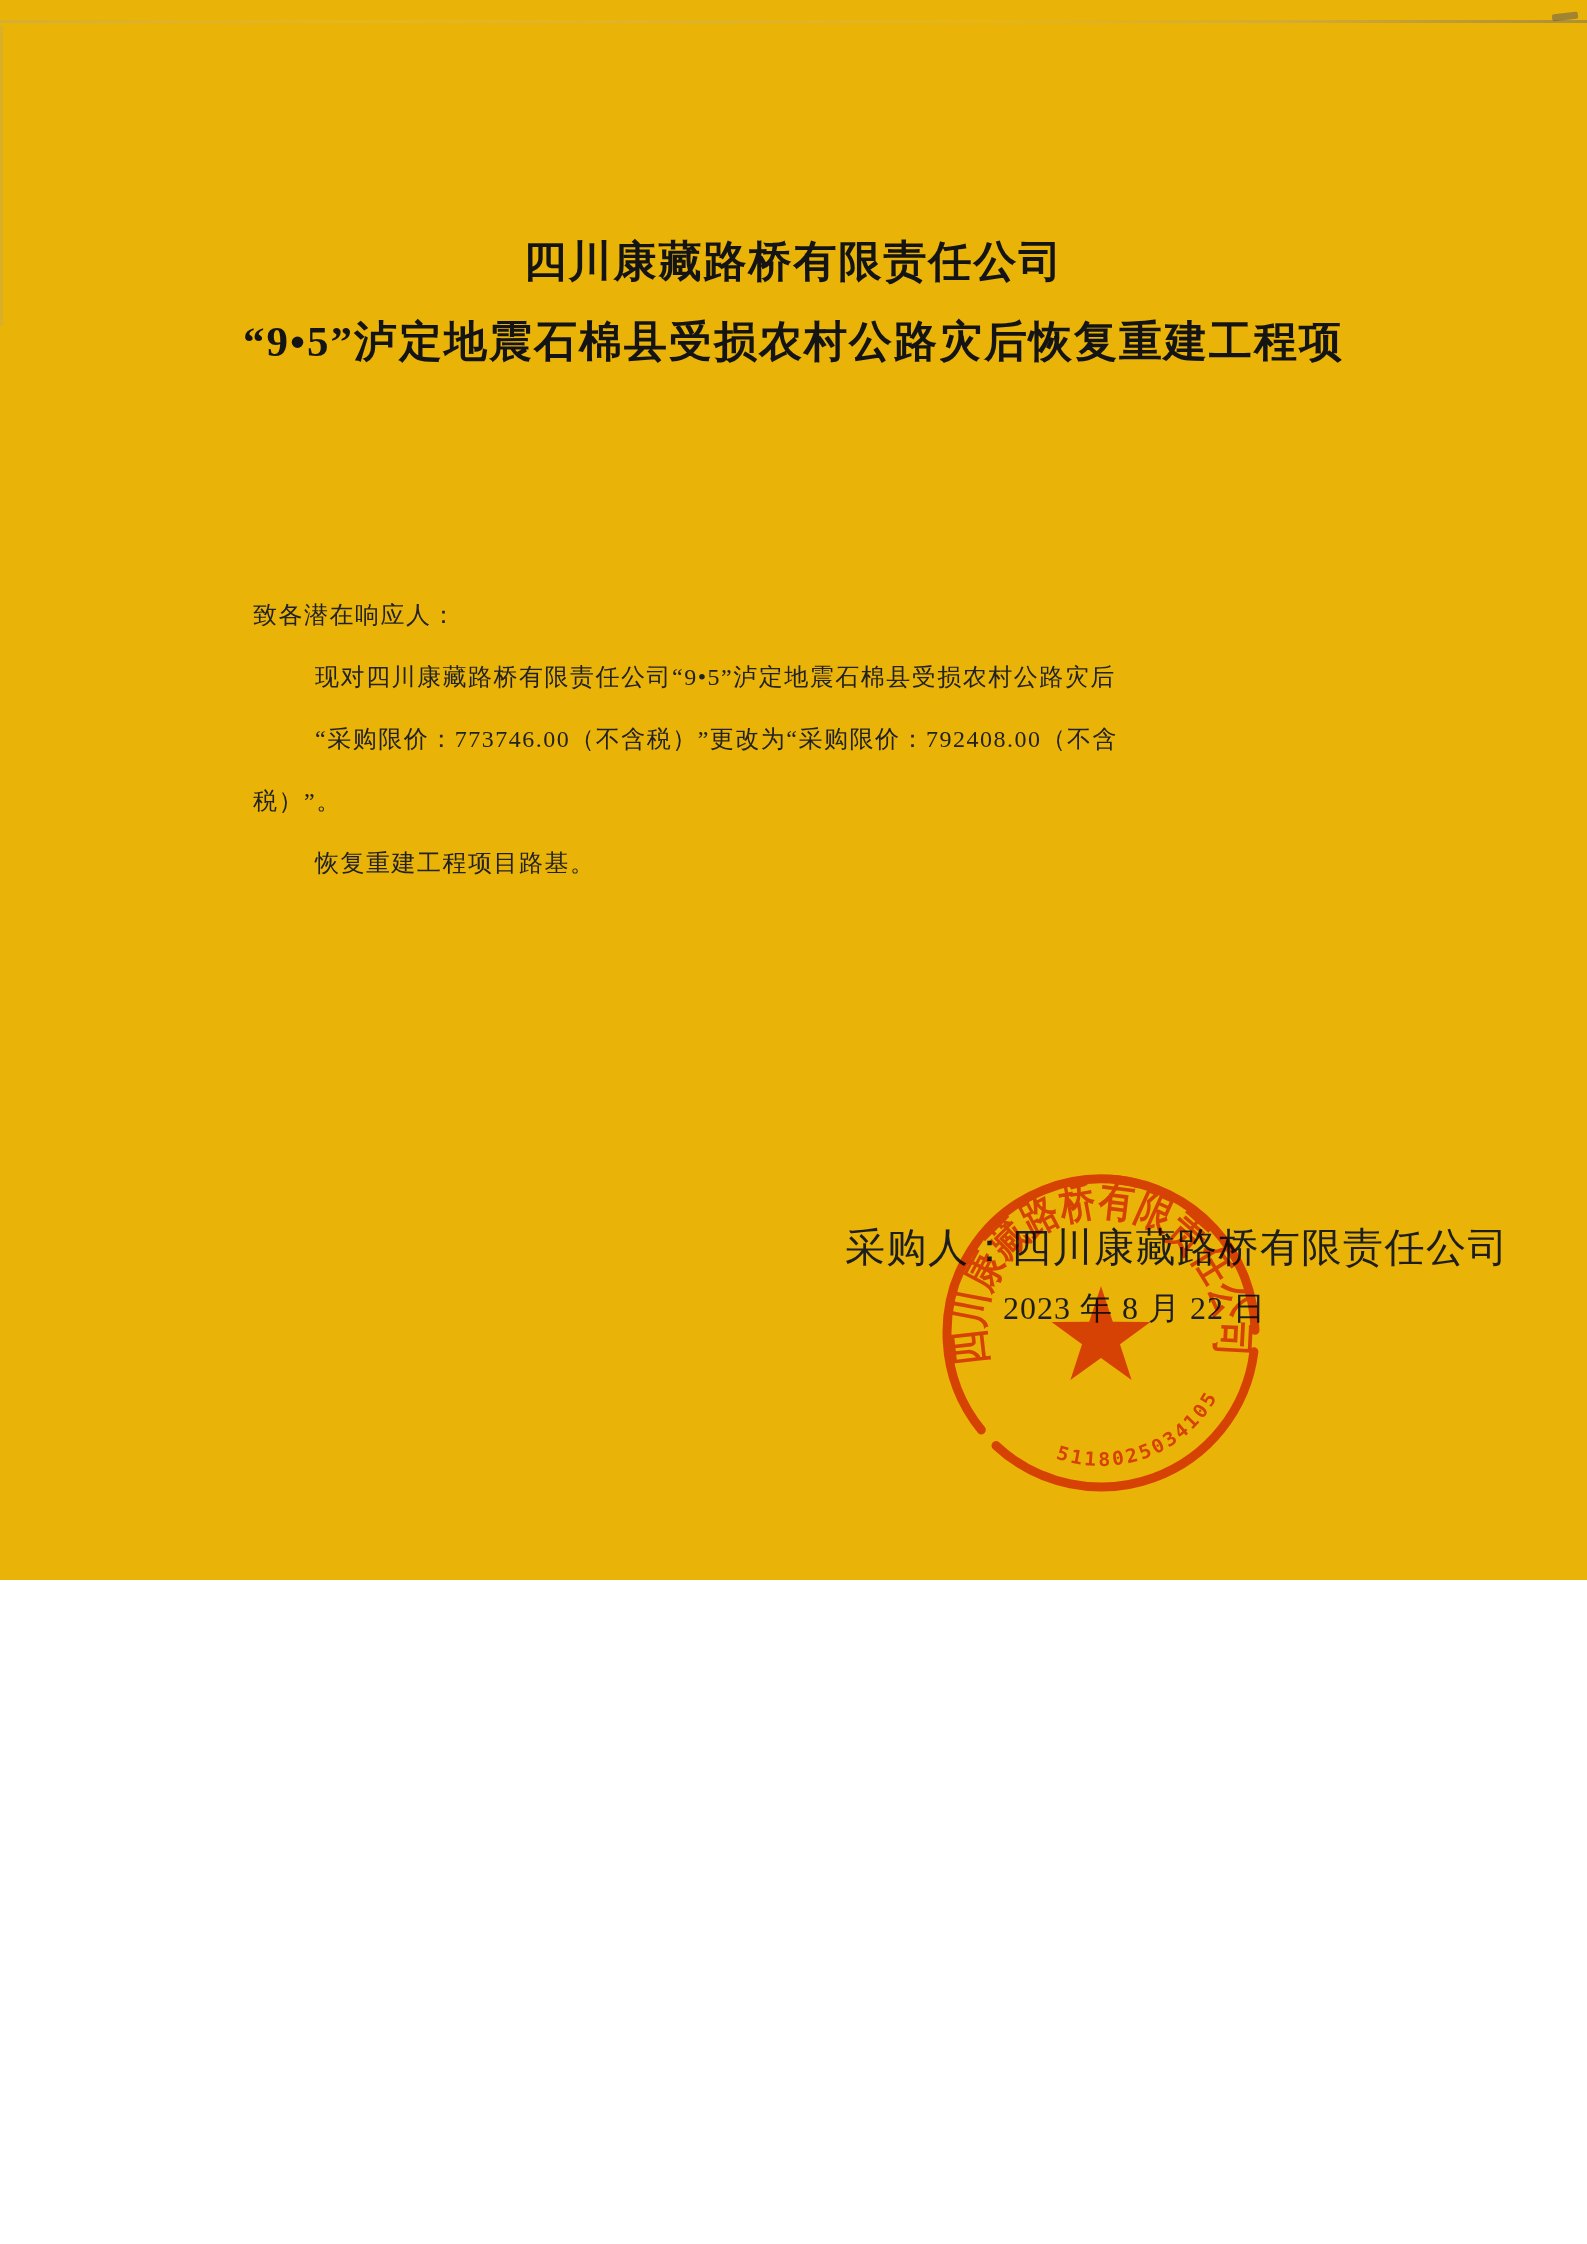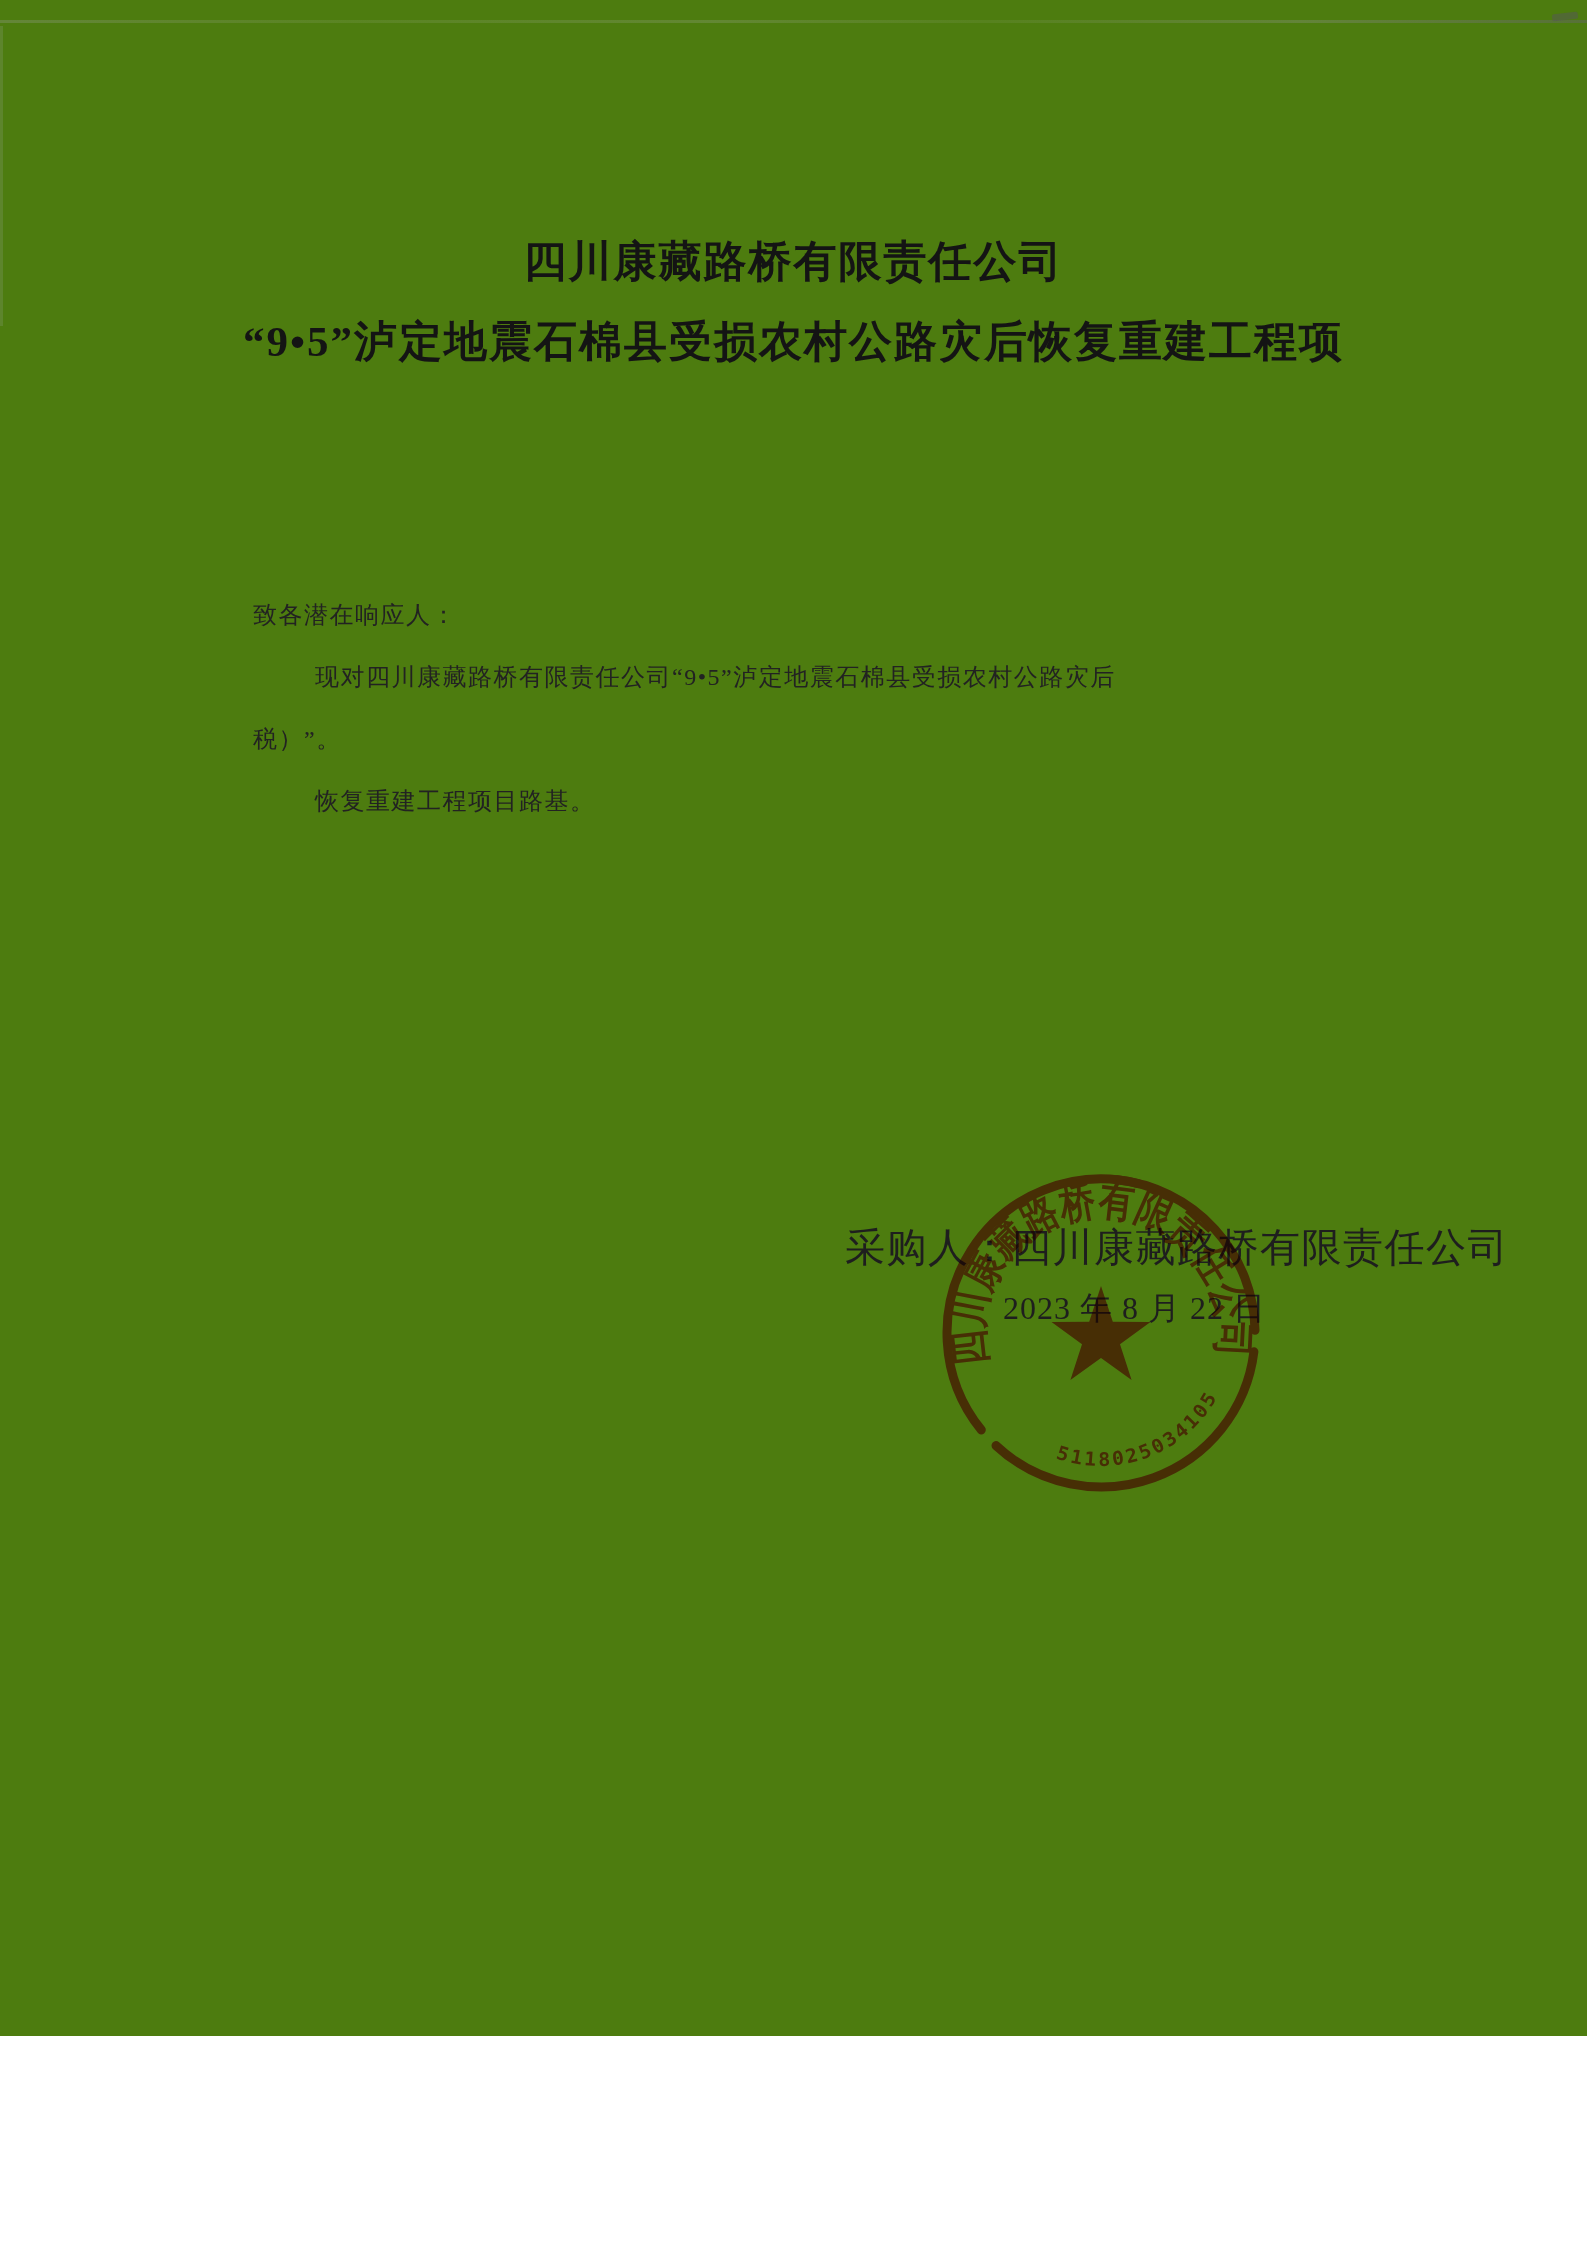--- a/index.html
+++ b/index.html
@@ -2,22 +2,22 @@
 <html><head>
 <meta charset="utf-8">
 <style>
   html,body{margin:0;padding:0;}
   body{
     width:1587px;height:2244px;
     background:#ffffff;
     font-family:"Liberation Serif","DejaVu Serif",serif;
   }
   .page{
-    position:relative;width:1587px;height:2036px;overflow:hidden;
-    background:#4d7c0f;
+    position:relative;width:1587px;height:1580px;overflow:hidden;
+    background:#eab308;
   }
   
   .artifact{position:absolute;pointer-events:none;}
   .top-scan-line{
     left:0;top:20px;width:1587px;height:3px;
     background:linear-gradient(90deg,
       rgba(160,160,165,.28) 0%,rgba(205,205,208,.10) 22%,
       rgba(175,175,180,.22) 45%,rgba(200,200,205,.08) 62%,
       rgba(150,150,155,.30) 82%,rgba(100,100,105,.45) 100%);
   }
@@ -76,20 +76,21 @@
   <div class="artifact bottom-smudge-4"></div>
 
   <div class="title-block">
     <div class="title-line">四川康藏路桥有限责任公司</div>
     <div class="title-line">“9•5”泸定地震石棉县受损农村公路灾后恢复重建工程项</div>
   </div>
 
   <div class="body-block">
       <div class="body-line">致各潜在响应人：</div>
       <div class="body-line indent">现对四川康藏路桥有限责任公司“9•5”泸定地震石棉县受损农村公路灾后</div>
+      <div class="body-line indent">“采购限价：773746.00（不含税）”更改为“采购限价：792408.00（不含</div>
       <div class="body-line">税）”。</div>
       <div class="body-line indent">恢复重建工程项目路基。</div>
     </div>
 
   <div class="sig-buyer"><span>采购人：</span><span>四川康藏路桥有限责任公司</span></div>
 
   <div class="sig-date">2023 年 8 月 22 日</div>
 
   <svg class="stamp" viewBox="0 0 336 340" xmlns="http://www.w3.org/2000/svg">
     <defs>

